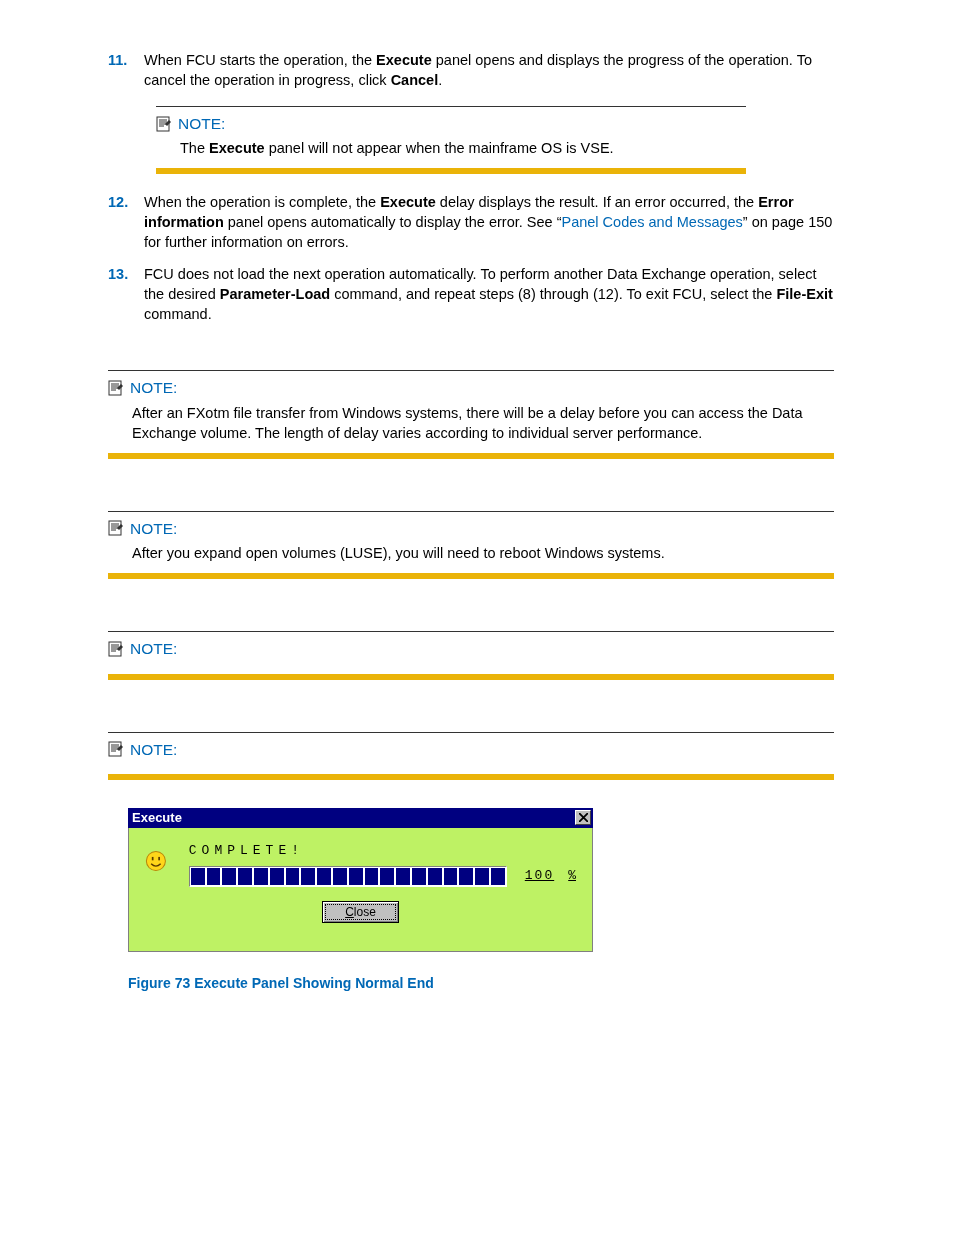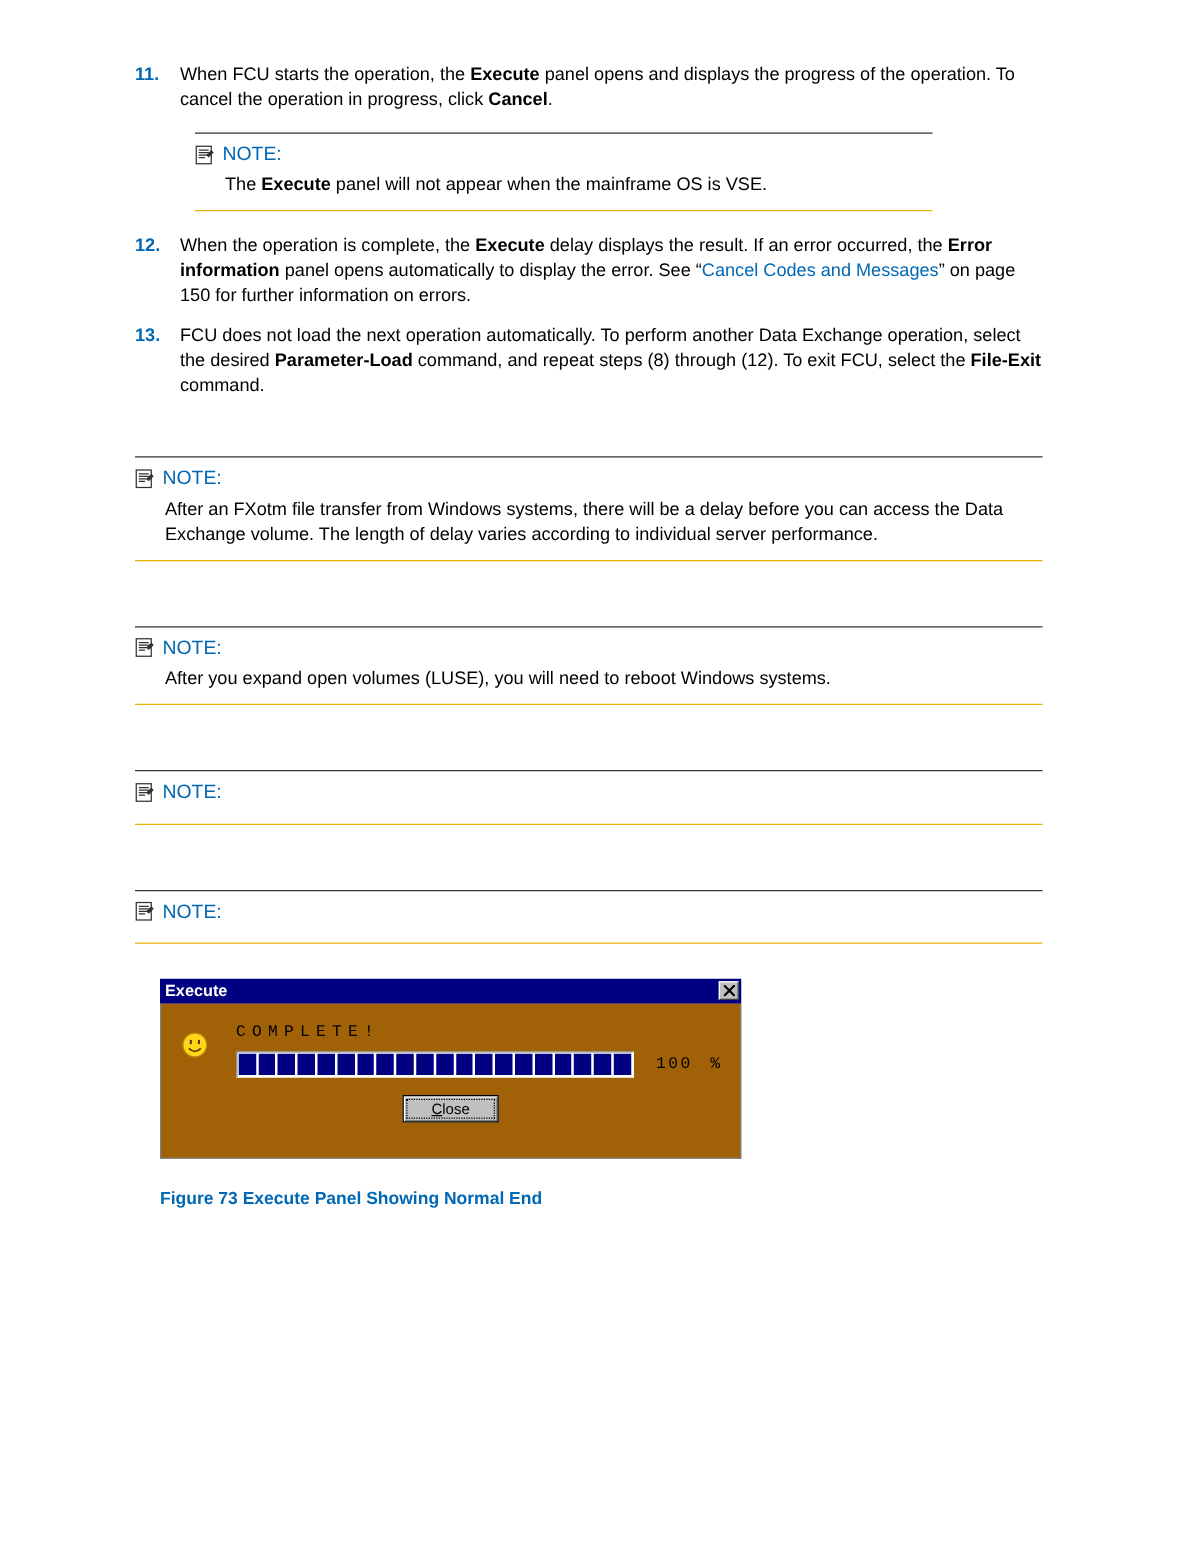--- a/index.html
+++ b/index.html
@@ -28,21 +28,21 @@
     width: 30px;
     flex: 0 0 30px;
     text-align: left;
     padding-right: 6px;
   }
   .step-body {
     flex: 1;
   }
   .note-block {
     border-top: 1px solid #333;
-    border-bottom: 1px solid #eab308;
+    border-bottom: 6px solid #eab308;
     padding: 6px 0 10px 0;
     margin: 16px 0 18px 0;
   }
   .note-indent {
     margin-left: 48px;
     margin-right: 88px;
   }
   .note-full {
     margin-left: 0;
     margin-right: 0;
@@ -110,21 +110,21 @@
     border: 1px solid #fff;
     border-right-color: #404040;
     border-bottom-color: #404040;
     box-sizing: border-box;
     display: flex;
     align-items: center;
     justify-content: center;
   }
   .close-box svg { display:block; }
   .dlg-body {
-    background: #a16207;
+    background: #bef264;
     border: 1px solid #808080;
     border-top: none;
     padding: 14px 16px 12px 16px;
     height: 124px;
     box-sizing: border-box;
   }
   .dlg-top {
     display: flex;
     align-items: flex-start;
     gap: 22px;
@@ -138,20 +138,21 @@
     font-family: "Courier New", monospace;
     letter-spacing: 5px;
     font-size: 13px;
     color: #000;
     margin-top: 0;
   }
   .progress-row {
     display: flex;
     align-items: center;
     margin-top: 6px;
+    text-decoration: underline;
   }
   .progress-wrap {
     flex: 0 0 auto;
   }
   .progress-outer {
     width: 318px;
     height: 21px;
     border: 1px solid #808080;
     border-right-color: #fff;
     border-bottom-color: #fff;
@@ -218,21 +219,21 @@
   </div>
   <div class="note-body">
     <span>The </span><strong>Execute</strong><span> panel will not appear when the mainframe OS is VSE.</span>
   </div>
 </div>
 
 <ol class="steps">
   <li>
     <div class="step-num">12.</div>
     <div class="step-body">
-      <span>When the operation is complete, the </span><strong>Execute</strong><span> delay displays the result. If an error occurred, the </span><strong>Error information</strong><span> panel opens automatically to display the error. See “</span><a class="doclink">Cancel Codes and Messages</a><span>” on page 150 for further information on errors.</span>
+      <span>When the operation is complete, the </span><strong>Execute</strong><span> delay displays the result. If an error occurred, the </span><strong>Error information</strong><span> panel opens automatically to display the error. See “</span><a class="doclink">Panel Codes and Messages</a><span>” on page 150 for further information on errors.</span>
     </div>
   </li>
   <li>
     <div class="step-num">13.</div>
     <div class="step-body">
       <span>FCU does not load the next operation automatically. To perform another Data Exchange operation, select the desired </span><strong>Parameter-Load</strong><span> command, and repeat steps (8) through (12). To exit FCU, select the </span><strong>File-Exit</strong><span> command.</span>
     </div>
   </li>
 </ol>
 

